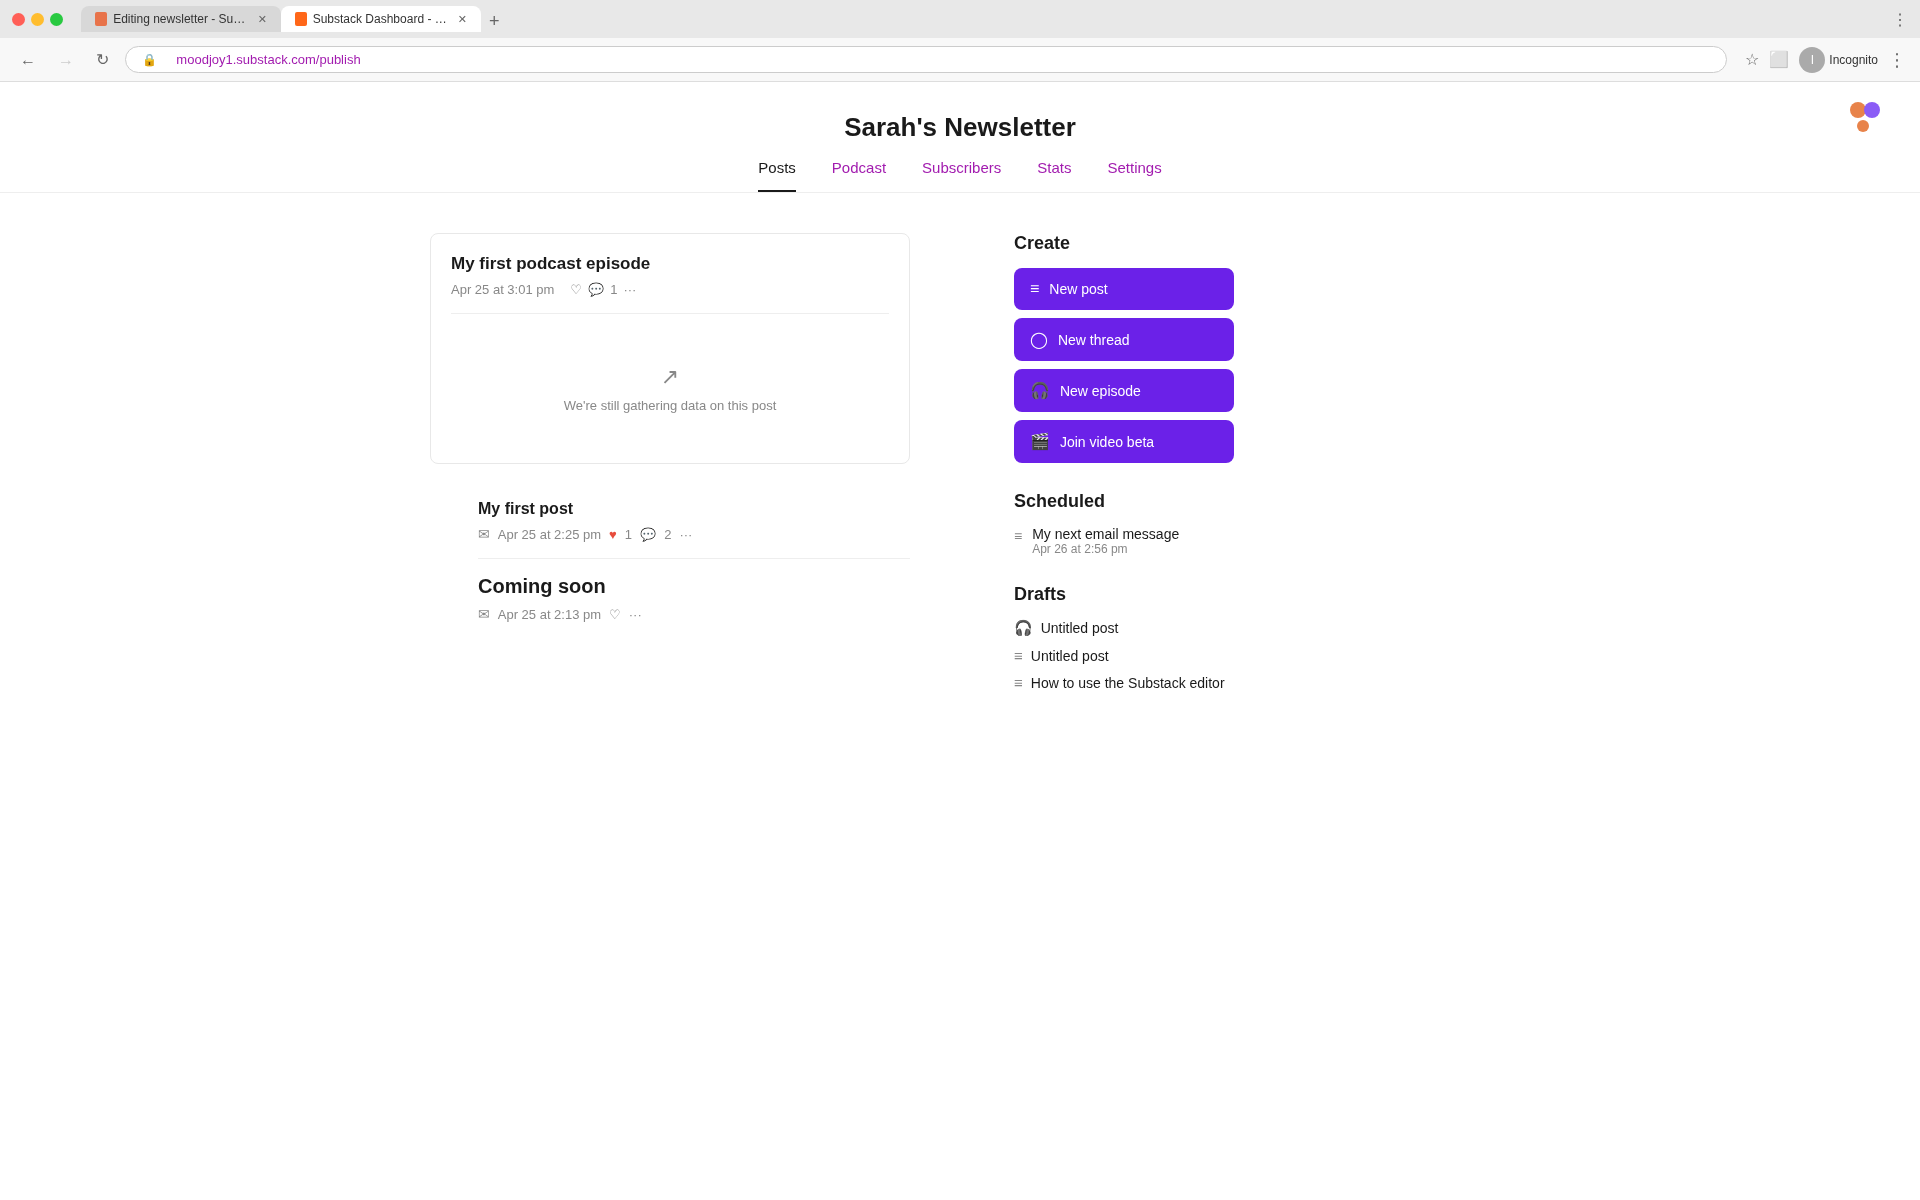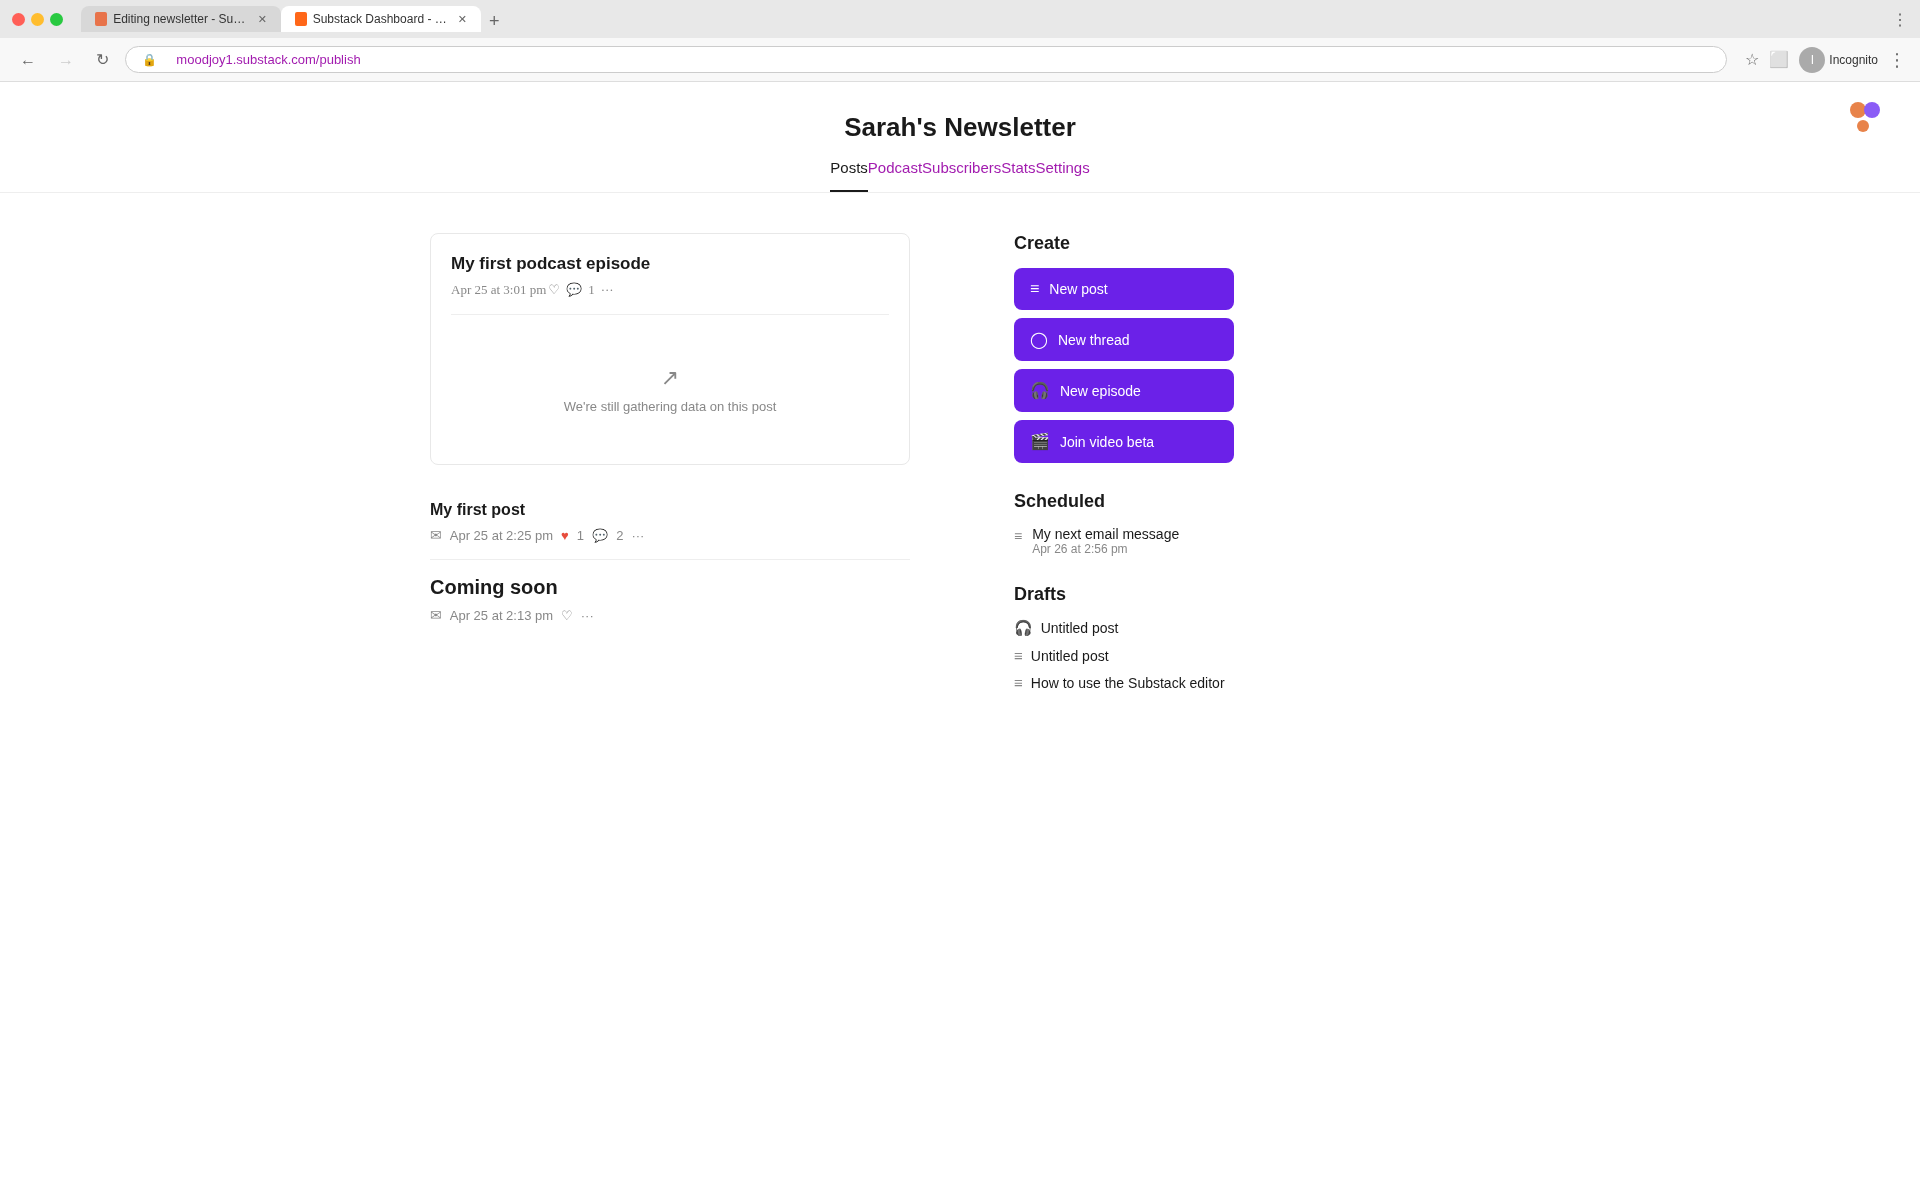--- a/index.html
+++ b/index.html
@@ -40,43 +40,43 @@
     
     .site-header { text-align: center; padding: 30px 20px 0; position: relative; }
     .site-title { font-size: 26px; font-weight: 700; color: #1a1a1a; }
     .user-avatar { position: absolute; right: 30px; top: 20px; display: flex; gap: 4px; }
     .avatar-dot { width: 16px; height: 16px; border-radius: 50%; }
     .avatar-dot.orange { background: #e8834a; }
     .avatar-dot.purple { background: #8b5cf6; }
     .avatar-dot.small { width: 12px; height: 12px; margin-top: 4px; }
 
     
-    .site-nav { display: flex; justify-content: center; padding: 16px 0 0; border-bottom: 1px solid #eee; margin: 0 0 0; }
+    .site-nav { display: flex; justify-content: center; gap: 36px; padding: 16px 0 0; border-bottom: 1px solid #eee; margin: 0 0 0; }
     .nav-item { font-size: 15px; color: #a21caf; padding-bottom: 14px; cursor: pointer; border-bottom: 2px solid transparent; text-decoration: none; }
     .nav-item.active { color: #1a1a1a; border-bottom: 2px solid #1a1a1a; font-weight: 500; }
 
     
     .main-layout { display: flex; max-width: 1100px; margin: 0 auto; padding: 40px 20px; gap: 60px; }
     .posts-column { flex: 1; max-width: 480px; }
     .sidebar-column { width: 220px; flex-shrink: 0; margin-left: 44px; }
 
     
     .post-card { border: 1px solid #e8e8e8; border-radius: 8px; padding: 20px; margin-bottom: 20px; }
     .post-title { font-size: 17px; font-weight: 600; color: #1a1a1a; margin-bottom: 8px; }
-    .post-meta { display: flex; align-items: flex-start; gap: 2px; font-size: 13px; color: #888; margin-bottom: 16px; font-family: Liberation Serif, serif; }
+    .post-meta { display: flex; align-items: flex-start; gap: 16px; font-size: 13px; color: #888; margin-bottom: 16px; }
     .post-stats { display: flex; align-items: center; gap: 6px; }
     .heart-icon { color: #888; }
     .heart-icon.filled { color: #e74c3c; }
     .comment-icon { color: #888; }
     .more-icon { color: #888; cursor: pointer; }
     .gathering-data { text-align: center; padding: 30px; color: #888; font-size: 13px; }
     .gathering-icon { font-size: 22px; margin-bottom: 8px; }
 
     
-    .post-list-item { padding: 16px 0; border-bottom: 1px solid #eee; }
+    .post-list-item { padding: 16px 0; border-bottom: 1px solid #eee; margin-left: 48px; }
     .post-list-item:last-child { border-bottom: none; }
     .post-list-meta { display: flex; align-items: center; gap: 8px; font-size: 13px; color: #888; margin-top: 4px; }
     .post-list-icon { font-size: 14px; color: #888; }
 
     
     .sidebar-section { margin-bottom: 28px; }
     .sidebar-heading { font-size: 18px; font-weight: 700; margin-bottom: 14px; }
 
     
     .create-btn { display: flex; align-items: center; gap: 10px; background: #6B21E8; color: #fff; border: none; border-radius: 8px; padding: 12px 16px; width: 100%; font-size: 14px; font-weight: 500; cursor: pointer; margin-bottom: 8px; }

